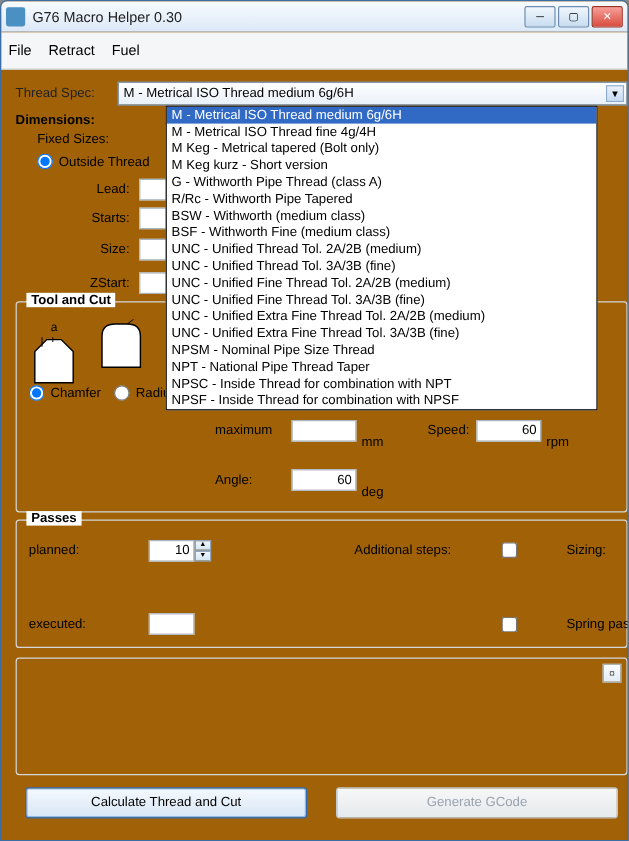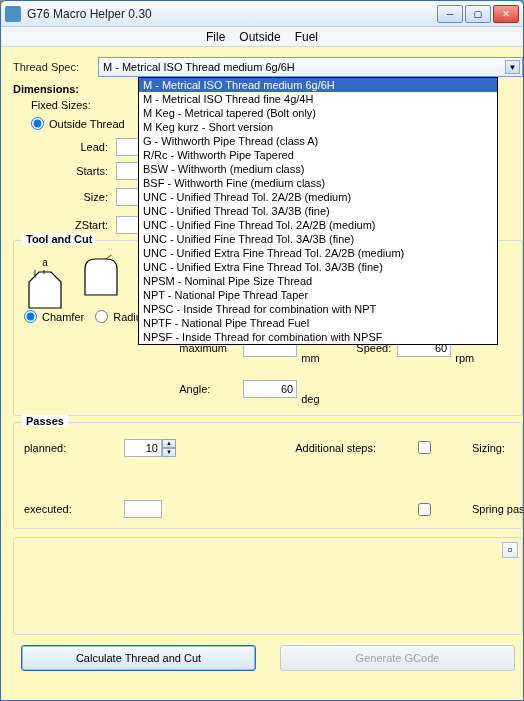--- a/index.html
+++ b/index.html
@@ -1,24 +1,24 @@
 <!DOCTYPE html>
 <html><head>
 <meta charset="utf-8">
 <style>
 * { box-sizing: border-box; margin: 0; padding: 0; }
 body { font-family: "Segoe UI", Tahoma, sans-serif; font-size: 11px; background: #888; width: 524px; height: 701px; overflow: hidden; position: relative; }
-.window { width: 524px; height: 701px; background: #fef9c3; border: 1px solid #3a6ea5; border-radius: 6px 6px 0 0; overflow: hidden; position: relative; }
+.window { width: 524px; height: 701px; background: #a16207; border: 1px solid #3a6ea5; border-radius: 6px 6px 0 0; overflow: hidden; position: relative; }
 .titlebar { height: 26px; background: linear-gradient(#f7fbff,#dce9f7); border-bottom: 1px solid #b8c8db; display: flex; align-items: center; padding: 0 4px; }
 .titlebar-icon { width: 16px; height: 16px; background: #4a90c2; border-radius: 2px; margin-right: 6px; }
 .titlebar-text { flex: 1; font-size: 12px; color: #222; }
 .win-btns { display: flex; gap: 2px; }
 .win-btn { width: 26px; height: 18px; border: 1px solid #6b8cb0; border-radius: 2px; background: linear-gradient(#f0f6fc,#c8ddf0); font-size: 9px; display: flex; align-items: center; justify-content: center; cursor: pointer; }
 .win-btn.close { background: linear-gradient(#f5a09a,#d94c3e); color: #fff; border-color: #a03020; }
-.menubar { height: 20px; background: #f4f6f8; border-bottom: 1px solid #d0d6dc; display: flex; align-items: center; padding: 0 6px; gap: 14px; font-size: 12px; justify-content: center; }
+.menubar { height: 31px; background: #f4f6f8; border-bottom: 1px solid #d0d6dc; display: flex; align-items: center; padding: 0 6px; gap: 14px; font-size: 12px; }
 .menubar span { cursor: pointer; }
 .client { padding: 10px 0 12px 12px; position: relative; height: calc(100% - 46px); }
 .row { display: flex; align-items: center; margin-bottom: 6px; }
 .label { width: 85px; color: #222; }
 .select-box { flex: 1; height: 20px; border: 1px solid #7a9ec8; background: linear-gradient(#fff,#e8f0f9); display: flex; align-items: center; padding: 0 4px; position: relative; }
 .select-arrow { position: absolute; right: 2px; top: 2px; width: 15px; height: 14px; background: linear-gradient(#eaf2fb,#c7dcf1); border: 1px solid #8fadd0; display: flex; align-items: center; justify-content: center; font-size: 8px; }
 .section-title { font-weight: bold; font-size: 11px; margin: 6px 0 4px; }
 .field-label { width: 85px; text-align: right; padding-right: 8px; }
 .input { width: 50px; height: 18px; border: 1px solid #a8b4c0; background: #fff; text-align: right; padding: 0 3px; font-size: 11px; }
 .input.wide { width: 54px; }
@@ -60,21 +60,21 @@
     <div class="titlebar-icon"></div>
     <div class="titlebar-text">G76 Macro Helper 0.30</div>
     <div class="win-btns">
       <div class="win-btn">─</div>
       <div class="win-btn">▢</div>
       <div class="win-btn close">✕</div>
     </div>
   </div>
   <div class="menubar">
     <span>File</span>
-    <span>Outside</span>
+    <span>Retract</span>
     <span>Fuel</span>
   </div>
 
   <div class="client">
 
     <div class="row">
       <div class="label">Thread Spec:</div>
       <div class="select-box">
         <span>M - Metrical ISO Thread medium 6g/6H</span>
         <div class="select-arrow">▼</div>
@@ -92,21 +92,20 @@
         <div class="opt">BSF - Withworth Fine (medium class)</div>
         <div class="opt">UNC - Unified Thread Tol. 2A/2B (medium)</div>
         <div class="opt">UNC - Unified Thread Tol. 3A/3B (fine)</div>
         <div class="opt">UNC - Unified Fine Thread Tol. 2A/2B (medium)</div>
         <div class="opt">UNC - Unified Fine Thread Tol. 3A/3B (fine)</div>
         <div class="opt">UNC - Unified Extra Fine Thread Tol. 2A/2B (medium)</div>
         <div class="opt">UNC - Unified Extra Fine Thread Tol. 3A/3B (fine)</div>
         <div class="opt">NPSM - Nominal Pipe Size Thread</div>
         <div class="opt">NPT - National Pipe Thread Taper</div>
         <div class="opt">NPSC - Inside Thread for combination with NPT</div>
-        <div class="opt">NPTF - National Pipe Thread Fuel</div>
         <div class="opt">NPSF - Inside Thread for combination with NPSF</div>
       </div>
 
     <div class="section-title">Dimensions:</div>
     <div class="indent" style="margin-bottom:6px;">Fixed Sizes:</div>
     <div class="indent radio-row" style="margin-top:0;margin-bottom:8px;">
       <input type="radio" checked="" style="">
       <span>Outside Thread</span>
     </div>
     <div class="row indent">

